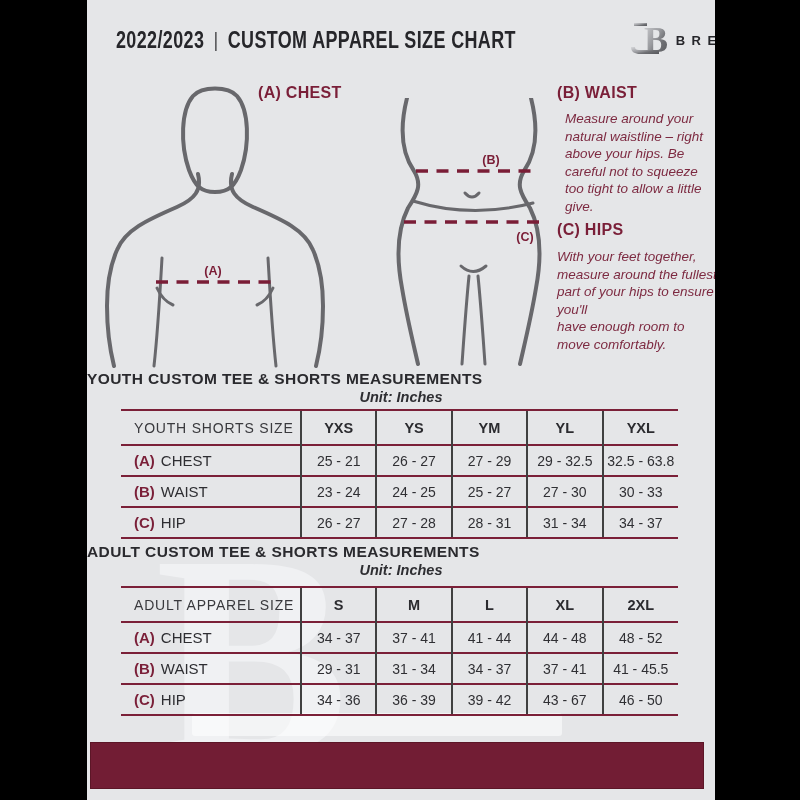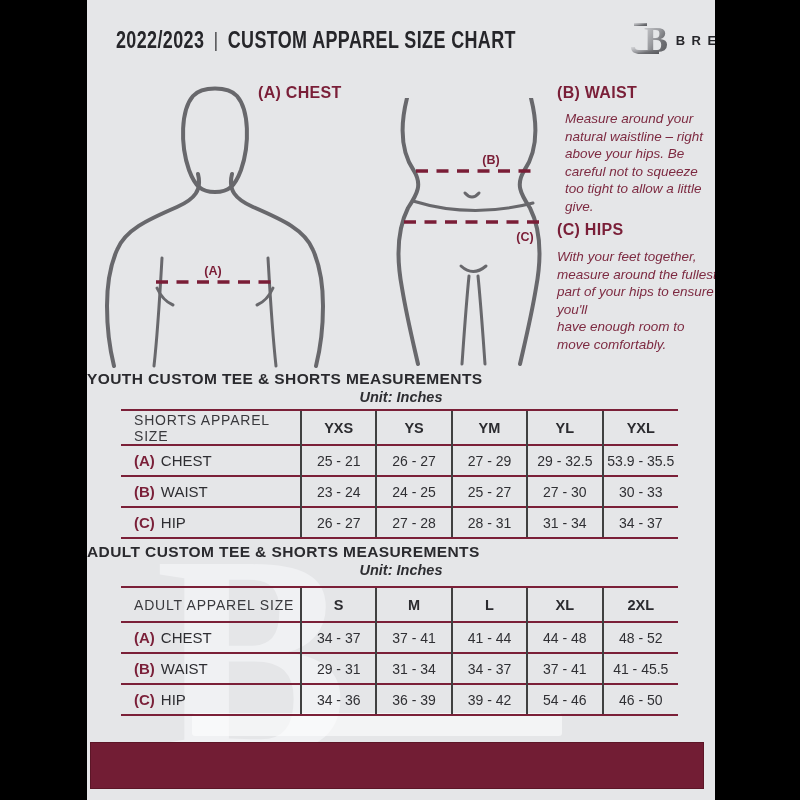--- a/index.html
+++ b/index.html
@@ -153,34 +153,34 @@
     <colgroup>
         <col class="c-label">
         <col>
         <col>
         <col>
         <col>
         <col>
       </colgroup>
     <tbody>
         <tr class="head-row">
-      <td class="label-head">SHORTS APPAREL SIZE</td>
+      <td class="label-head">YOUTH SHORTS SIZE</td>
       <td class="size-head vline">YXS</td>
       <td class="size-head vline">YS</td>
       <td class="size-head vline">YM</td>
       <td class="size-head vline">YL</td>
       <td class="size-head vline">YXL</td>
     </tr>
     <tr>
       <td class="row-label"><span class="key">(A)</span><span>CHEST</span></td>
       <td class="val vline">25 - 21</td>
       <td class="val vline">26 - 27</td>
       <td class="val vline">27 - 29</td>
       <td class="val vline">29 - 32.5</td>
-      <td class="val vline">53.9 - 35.5</td>
+      <td class="val vline">32.5 - 63.8</td>
     </tr>
     <tr>
       <td class="row-label"><span class="key">(B)</span><span>WAIST</span></td>
       <td class="val vline">23 - 24</td>
       <td class="val vline">24 - 25</td>
       <td class="val vline">25 - 27</td>
       <td class="val vline">27 - 30</td>
       <td class="val vline">30 - 33</td>
     </tr>
     <tr>
@@ -229,20 +229,20 @@
       <td class="val vline">31 - 34</td>
       <td class="val vline">34 - 37</td>
       <td class="val vline">37 - 41</td>
       <td class="val vline">41 - 45.5</td>
     </tr>
     <tr>
       <td class="row-label"><span class="key">(C)</span><span>HIP</span></td>
       <td class="val vline">34 - 36</td>
       <td class="val vline">36 - 39</td>
       <td class="val vline">39 - 42</td>
-      <td class="val vline">54 - 46</td>
+      <td class="val vline">43 - 67</td>
       <td class="val vline">46 - 50</td>
     </tr>
   </tbody>
     </table>
 
   <div class="footer-bar"></div>
 </div>
 
 </body></html>

